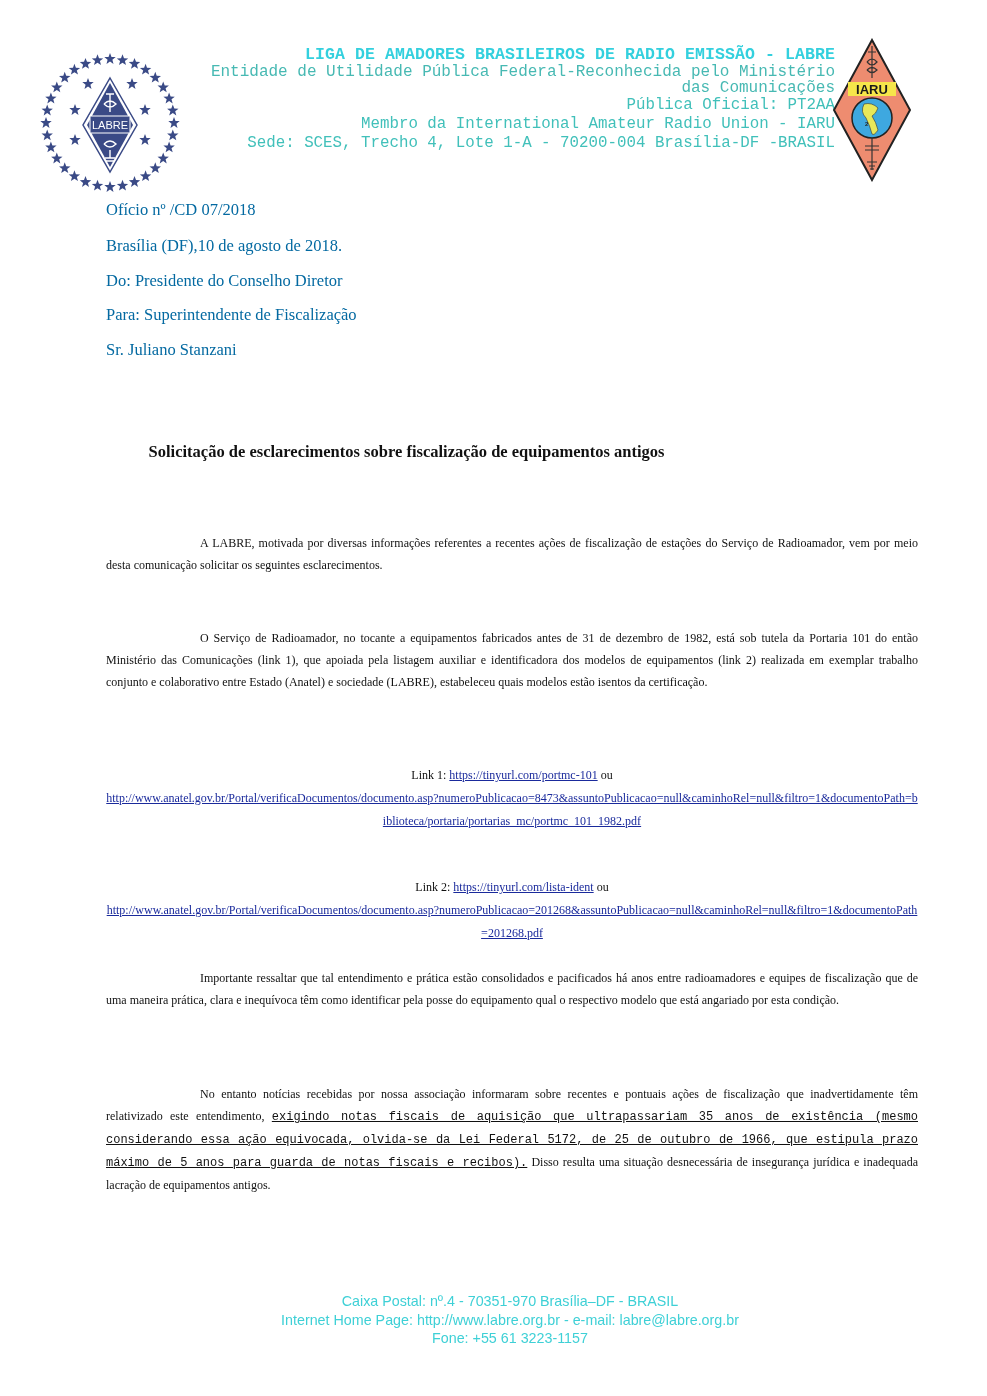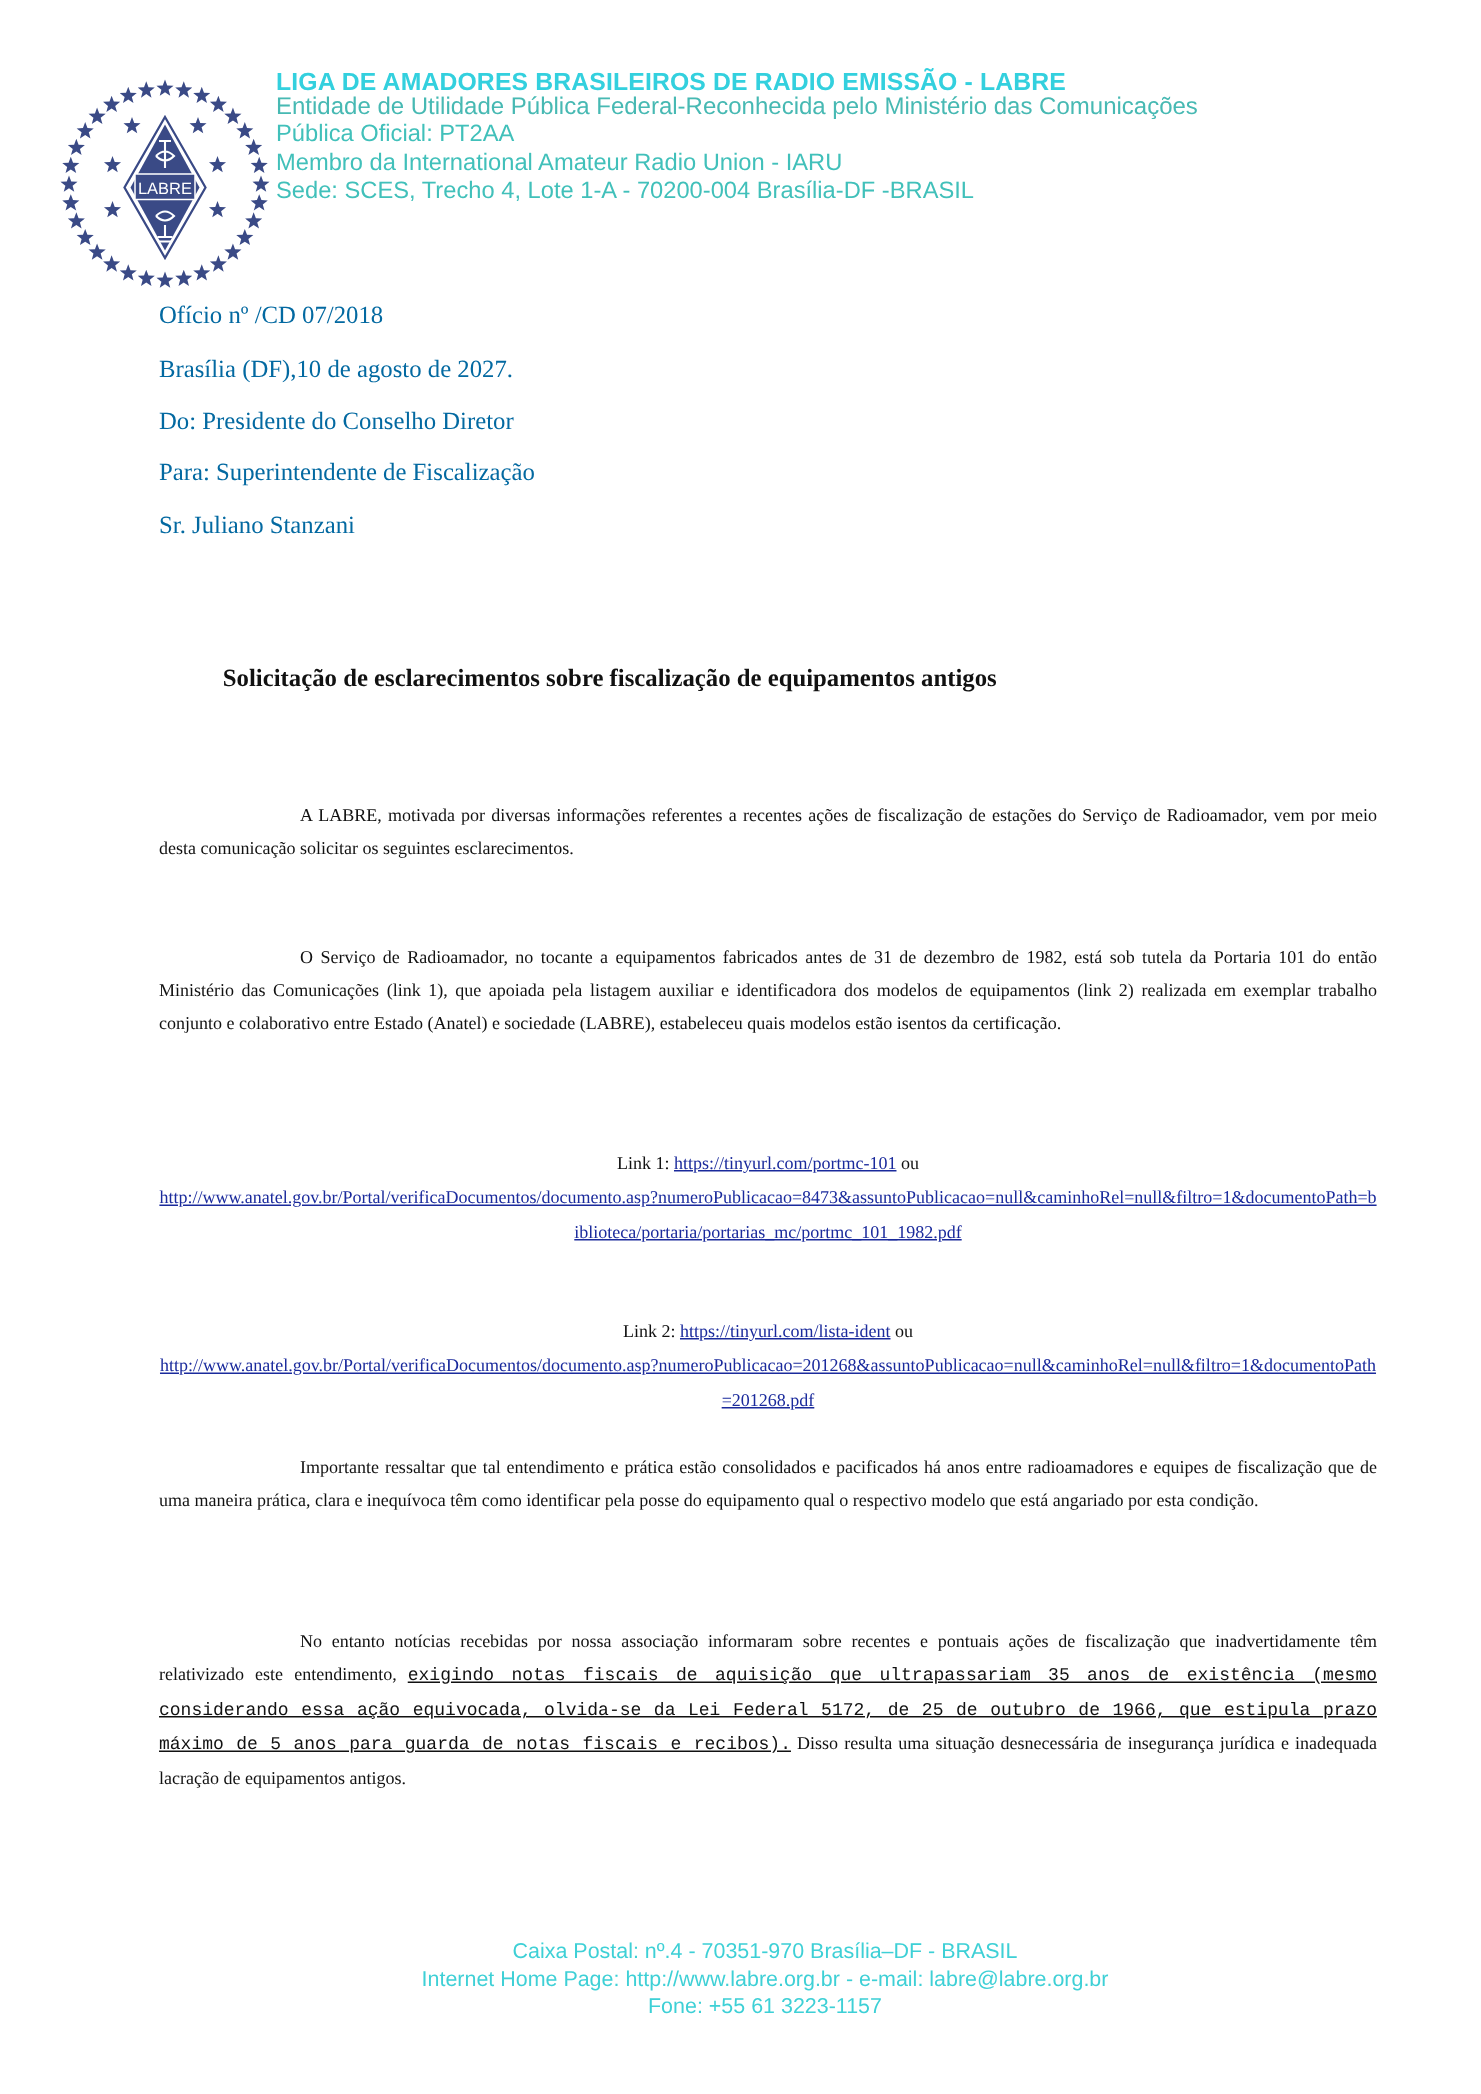--- a/index.html
+++ b/index.html
@@ -2,22 +2,22 @@
 <html><head>
 <meta charset="utf-8">
 <style>
   html, body { margin: 0; padding: 0; background: #ffffff; }
   body { width: 987px; height: 1396px; position: relative; overflow: hidden; }
   .page { position: absolute; left: 0; top: 0; width: 987px; height: 1396px; background: #fff; }
 
   
   .logo-labre { position: absolute; left: 40px; top: 50px; width: 140px; height: 145px; }
   .logo-iaru { position: absolute; left: 832px; top: 38px; width: 80px; height: 144px; }
-  .header-text { position: absolute; left: 184px; top: 46px; width: 640px; text-align: left;
-    font-family: Liberation Sans, sans-serif; }
+  .header-text { position: absolute; left: 195px; top: 46px; width: 640px; text-align: right;
+    font-family: Liberation Mono, monospace; }
   .h-title { font-size: 16.5px; font-weight: bold; color: #33d0de; line-height: 18px; letter-spacing: 0.1px; }
   .h-sub1 { font-size: 16px; color: #47b9b3; line-height: 16px; }
   .h-sub2 { font-size: 15.8px; color: #41c0ba; line-height: 19px; }
 
   
   .doc { position: absolute; left: 106px; width: 812px;
     font-family: "Liberation Serif", serif; color: #111; font-size: 12px; }
   .meta-line { position: absolute; left: 106px; font-family: "Liberation Serif", serif; font-size: 16.5px; color: #0369a1; }
   .subject { position: absolute; left: 0; width: 813px; top: 442px; text-align: center;
     font-family: "Liberation Serif", serif; font-weight: bold; font-size: 16.5px; color: #111; }
@@ -88,23 +88,35 @@
   </div>
 
   <div class="header-text">
     <div class="h-title">LIGA DE AMADORES BRASILEIROS DE RADIO EMISSÃO - LABRE</div>
     <div class="h-sub1">Entidade de Utilidade Pública Federal-Reconhecida pelo Ministério das Comunicações</div>
     <div class="h-sub2">Pública Oficial: PT2AA</div>
     <div class="h-sub2">Membro da International Amateur Radio Union - IARU</div>
     <div class="h-sub2">Sede: SCES, Trecho 4, Lote 1-A - 70200-004 Brasília-DF -BRASIL</div>
   </div>
 
+  <div class="logo-iaru">
+    <svg width="80" height="144" viewBox="0 0 80 144">
+      <polygon points="40,2 78,72 40,142 2,72" fill="#ee8c70" stroke="#222" stroke-width="2"></polygon>
+      <rect x="16" y="44" width="48" height="14" fill="#f6e64a"></rect>
+      <text x="40" y="56" text-anchor="middle" font-family="Liberation Sans, sans-serif" font-weight="bold" font-size="13" fill="#1a1a1a">IARU</text>
+      <circle cx="40" cy="80" r="20" fill="#3ea8e0" stroke="#222" stroke-width="1.5"></circle>
+      <path d="M32,66 Q40,64 46,70 Q44,76 40,78 Q44,84 46,92 Q42,98 40,96 Q38,88 34,80 Q28,74 32,66 Z" fill="#e8e85a" stroke="#333" stroke-width="0.6"></path>
+      <text x="33" y="88" font-family="Liberation Sans, sans-serif" font-weight="bold" font-size="6" fill="#222">2</text>
+      <path d="M40,8 L40,40 M36,14 L44,14 M35,24 Q40,18 45,24 Q40,30 35,24 M35,32 Q40,27 45,32 Q40,37 35,32" stroke="#333" stroke-width="1.2" fill="none"></path>
+      <path d="M40,100 L40,132 M33,108 L47,108 M33,112 L47,112 M35,124 L45,124 M37,128 L43,128 M38,131 L42,131" stroke="#333" stroke-width="1.2" fill="none"></path>
+    </svg>
+  </div>
 
   <div class="meta-line" style="top:200px;">Ofício nº /CD 07/2018</div>
-  <div class="meta-line" style="top:236px;">Brasília (DF),10 de agosto de 2027.</div>
+  <div class="meta-line" style="top:236px;">Brasília (DF),10 de agosto de 2018.</div>
   <div class="meta-line" style="top:271px;">Do: Presidente do Conselho Diretor</div>
   <div class="meta-line" style="top:305px;">Para: Superintendente de Fiscalização</div>
   <div class="meta-line" style="top:340px;">Sr. Juliano Stanzani</div>
 
   <div class="subject">Solicitação de esclarecimentos sobre fiscalização de equipamentos antigos</div>
 
   <div class="doc" style="top:532px;">
     <p class="para indent">A LABRE, motivada por diversas informações referentes a recentes ações de fiscalização de estações do Serviço de Radioamador, vem por meio desta comunicação solicitar os seguintes esclarecimentos.</p>
   </div>
 

